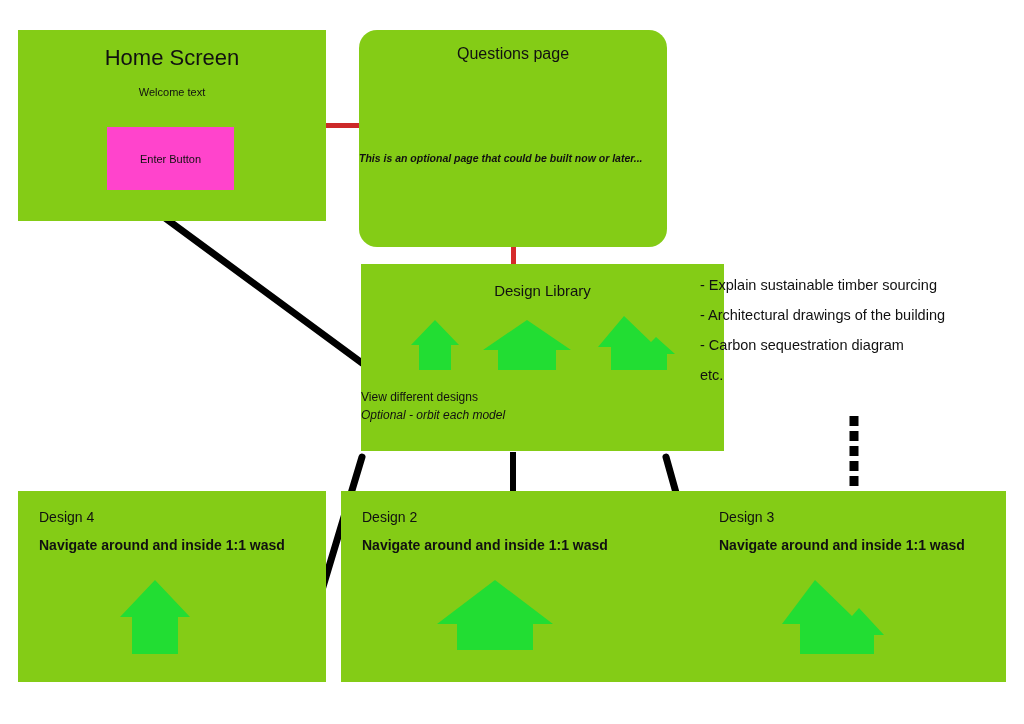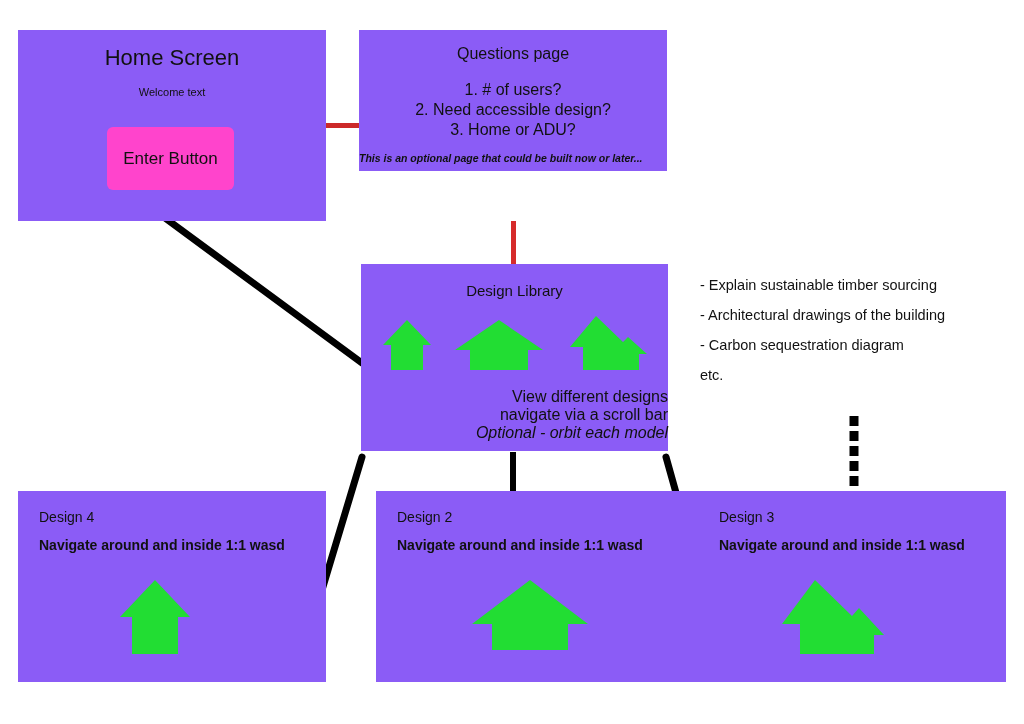--- a/index.html
+++ b/index.html
@@ -10,21 +10,21 @@
   #canvas {
     position: relative;
     width: 1024px;
     height: 724px;
     background: #ffffff;
     font-family: "Liberation Sans", sans-serif;
     overflow: hidden;
   }
   .box {
     position: absolute;
-    background: #8b5cf6;
+    background: #84cc16;
     box-sizing: border-box;
   }
   
   #home-screen { left: 18px; top: 30px; width: 308px; height: 191px; }
   .home-title {
     position: absolute;
     left: 0; right: 0; top: 15px;
     text-align: center;
     font-size: 22px;
     color: #111111;
@@ -37,27 +37,26 @@
     color: #111111;
   }
   .enter-button {
     position: absolute;
     left: 89px; top: 97px;
     width: 127px; height: 63px;
     background: #ff44cc;
     display: flex;
     align-items: center;
     justify-content: center;
-    font-size: 17px;
+    font-size: 11px;
     color: #111111;
     cursor: pointer;
-    border-radius: 6px;
-  }
-  
-  #questions-page { left: 359px; top: 30px; width: 308px; height: 141px; }
+  }
+  
+  #questions-page { left: 359px; top: 30px; width: 308px; height: 217px; border-radius: 18px; }
   .q-title {
     position: absolute;
     left: 0; right: 0; top: 15px;
     text-align: center;
     font-size: 16px;
     color: #111111;
   }
   .q-list {
     position: absolute;
     left: 0; right: 0; top: 50px;
@@ -69,50 +68,50 @@
   .q-note {
     position: absolute;
     left: 0; right: 0; top: 122px;
     text-align: left;
     font-size: 10.5px;
     font-style: italic;
     font-weight: bold;
     color: #111111;
   }
   
-  #design-library { left: 361px; top: 264px; width: 307px; height: 187px; }
+  #design-library { left: 361px; top: 264px; width: 363px; height: 187px; }
   .dl-title {
     position: absolute;
     left: 0; right: 0; top: 18px;
     text-align: center;
     font-size: 15px;
     color: #111111;
   }
   .dl-houses {
     position: absolute;
     left: 0; right: 0; top: 48px;
     height: 60px;
     display: flex;
     align-items: flex-end;
     justify-content: center;
     gap: 22px;
   }
   .dl-caption {
     position: absolute;
     left: 0; right: 0; top: 124px;
-    text-align: right;
-    font-size: 16px;
+    text-align: left;
+    font-size: 12px;
     color: #111111;
     line-height: 18px;
   }
   .dl-caption .ital { font-style: italic; }
   
   .design-box { height: 191px; top: 491px; }
   #design-1 { left: 18px; width: 308px; }
-  #design-2 { left: 376px; width: 358px; }
+  #design-2 { left: 341px; width: 358px; }
   #design-3 { left: 698px; width: 308px; }
   .design-title {
     position: absolute;
     left: 21px; top: 18px;
     font-size: 14px;
     color: #111111;
   }
   .design-sub {
     position: absolute;
     left: 21px; top: 46px;
@@ -186,25 +185,20 @@
   </svg>
 
   <div class="box" id="home-screen">
     <div class="home-title">Home Screen</div>
     <div class="home-welcome">Welcome text</div>
     <div class="enter-button">Enter Button</div>
   </div>
 
   <div class="box" id="questions-page">
     <div class="q-title">Questions page</div>
-    <div class="q-list">
-      <div>1. # of users?</div>
-      <div>2. Need accessible design?</div>
-      <div>3. Home or ADU?</div>
-    </div>
     <div class="q-note">This is an optional page that could be built now or later...</div>
   </div>
 
   <div class="box" id="design-library">
     <div class="dl-title">Design Library</div>
 
     <div class="dl-houses">
 
       <svg width="50" height="55" viewBox="0 0 50 55">
         <polygon fill="#22dd33" points="25,3 49,28 41,28 41,53 9,53 9,28 1,28"></polygon>
@@ -214,21 +208,20 @@
         <polygon fill="#22dd33" points="45,3 89,33 74,33 74,53 16,53 16,33 1,33"></polygon>
       </svg>
 
       <svg width="82" height="58" viewBox="0 0 82 58">
         <polygon fill="#22dd33" points="30,2 57,28 62,23 81,40 73,40 73,56 17,56 17,33 9,33 4,33"></polygon>
       </svg>
     </div>
 
     <div class="dl-caption">
       <div>View different designs</div>
-      <div>navigate via a scroll bar</div>
       <div class="ital">Optional - orbit each model</div>
     </div>
   </div>
 
   <div id="info-block">
     <div class="info-item">- Explain sustainable timber sourcing</div>
     <div class="info-item">- Architectural drawings of the building</div>
     <div class="info-item">-  Carbon sequestration diagram</div>
     <div class="info-etc">etc.</div>
   </div>

